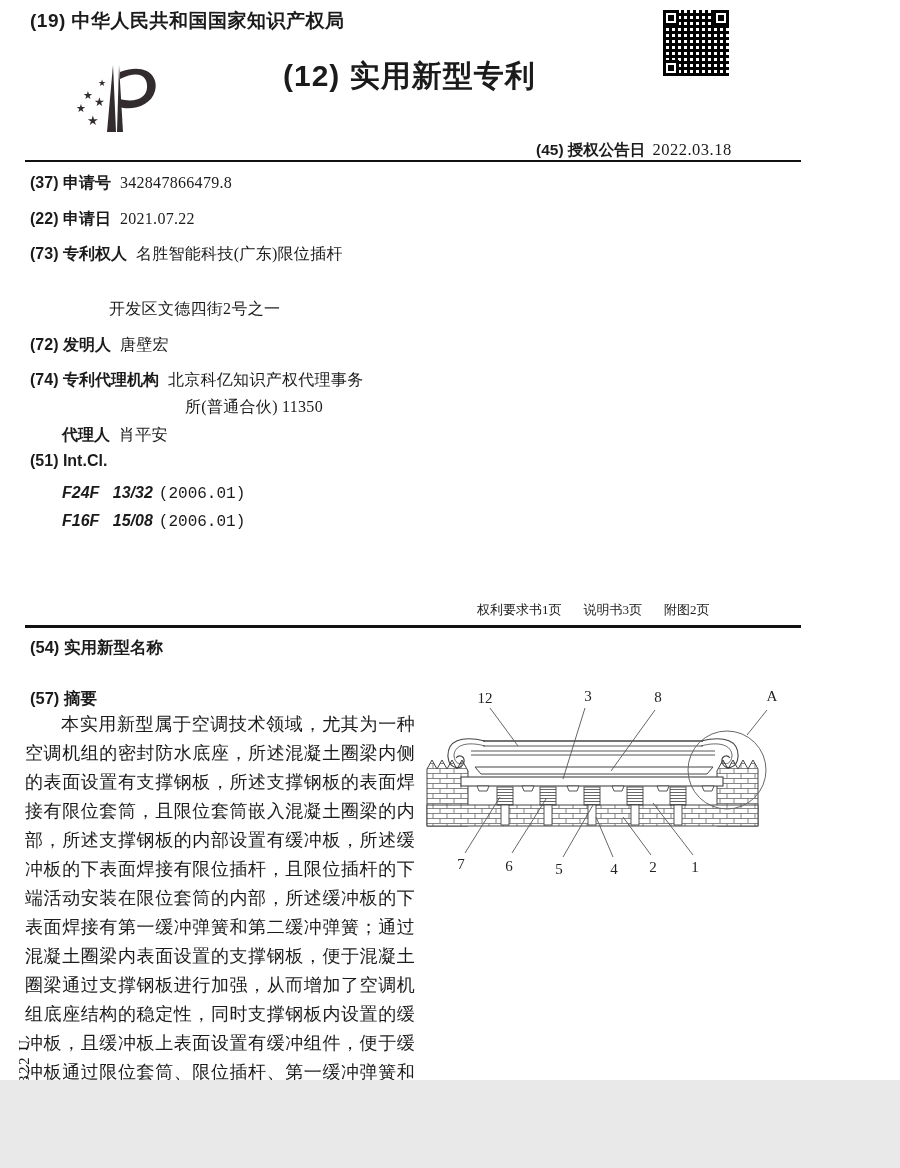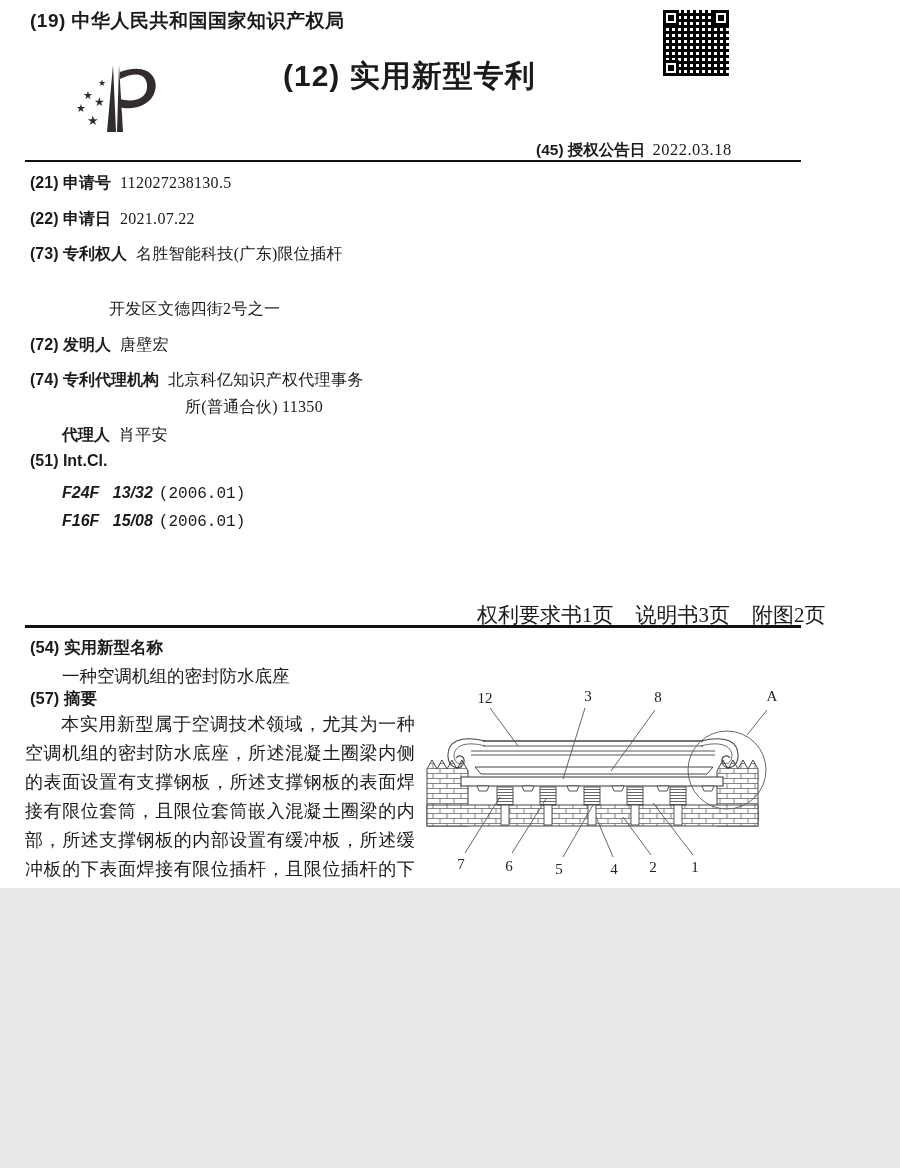--- a/index.html
+++ b/index.html
@@ -1,32 +1,32 @@
 <!DOCTYPE html>
 <html><head>
 <meta charset="utf-8">
 <style>
   html,body{margin:0;padding:0;background:#e9e9e9;}
-  .page{position:relative;width:900px;height:888px;background:#ffffff;overflow:hidden;
+  .page{position:relative;width:900px;height:1080px;background:#ffffff;overflow:hidden;
         color:#1b1b1b;font-family:"Liberation Serif",serif;}
   .abs{position:absolute;}
   .hei{font-family:"Liberation Sans",sans-serif;font-weight:700;}
   .song{font-family:"Liberation Serif",serif;}
   .office{left:30px;top:8px;font-size:19px;letter-spacing:.5px;}
   .doctype{left:283px;top:56px;font-size:30px;letter-spacing:1px;}
   .pubrow{left:536px;font-size:15.5px;white-space:nowrap;}
   .pubrow .lbl{font-family:"Liberation Sans",sans-serif;font-weight:700;}
   .pubrow .val{font-family:"Liberation Serif",serif;font-weight:400;font-size:16.5px;margin-left:7px;letter-spacing:.5px;}
   .rule{background:#111;}
   .row{font-size:16px;white-space:nowrap;}
   .row .lbl{font-family:"Liberation Sans",sans-serif;font-weight:700;}
   .row .val{font-family:"Liberation Serif",serif;margin-left:9px;letter-spacing:.3px;}
   .ipc-code{font-family:"Liberation Sans",sans-serif;font-weight:700;font-style:italic;word-spacing:9px;}
   .ipc-ver{font-family:Liberation Mono, monospace;margin-left:6px;margin-top:16px;}
-  .pages{left:477px;top:601px;font-size:21px;}
+  .pages{left:477px;top:601px;font-size:13px;}
   .pages span{margin-right:22px;}
   .sec-label{font-size:16.5px;}
   .abstract{left:25px;top:710px;width:390px;font-size:18px;line-height:29px;
             text-align:justify;text-indent:2em;letter-spacing:.2px;}
   .sidecode{left:16px;top:1166px;transform:rotate(-90deg);transform-origin:0 0;
             white-space:nowrap;font-size:15px;letter-spacing:1.5px;}
   
   .qr{left:663px;top:10px;width:66px;height:66px;
       background-image:repeating-linear-gradient(0deg,#000 0 3px,rgba(255,255,255,0) 3px 6px),
                        repeating-linear-gradient(90deg,#000 0 3px,#fff 3px 6px);}
@@ -62,21 +62,21 @@
 
   <div class="abs doctype hei">(12) 实用新型专利</div>
 
   <div class="abs pubrow" style="top:140px;">
     <span class="lbl">(45) 授权公告日</span><span class="val">2022.03.18</span>
   </div>
 
   <div class="abs rule" style="left:25px;top:160px;width:776px;height:2px;"></div>
 
   <div class="abs row" style="left:30px;top:173px;">
-    <span class="lbl">(21) 申请号</span><span class="val">112027238130.5</span>
+    <span class="lbl">(37) 申请号</span><span class="val">342847866479.8</span>
   </div>
   <div class="abs row" style="left:30px;top:209px;">
     <span class="lbl">(22) 申请日</span><span class="val">2021.07.22</span>
   </div>
   <div class="abs row" style="left:30px;top:244px;">
     <span class="lbl">(73) 专利权人</span><span class="val">名胜智能科技(广东)限位插杆</span>
   </div>
   <div class="abs row" style="left:105px;top:299px;">
     <span class="val" style="margin-left:4px;">开发区文德四街2号之一</span>
   </div>
@@ -102,21 +102,20 @@
     <span class="ipc-code">F16F 15/08</span><span class="ipc-ver">(2006.01)</span>
   </div>
 
   <div class="abs pages song">
     <span>权利要求书1页</span><span>说明书3页</span><span>附图2页</span>
   </div>
 
   <div class="abs rule" style="left:25px;top:625px;width:776px;height:3px;"></div>
 
   <div class="abs sec-label hei" style="left:30px;top:637px;">(54) 实用新型名称</div>
-  <div class="abs song" style="left:62px;top:664px;font-size:17.5px;">一种空调机组的密封防水底座</div>
   <div class="abs sec-label hei" style="left:30px;top:688px;">(57) 摘要</div>
   <div class="abs abstract song">本实用新型属于空调技术领域，尤其为一种空调机组的密封防水底座，所述混凝土圈梁内侧的表面设置有支撑钢板，所述支撑钢板的表面焊接有限位套筒，且限位套筒嵌入混凝土圈梁的内部，所述支撑钢板的内部设置有缓冲板，所述缓冲板的下表面焊接有限位插杆，且限位插杆的下端活动安装在限位套筒的内部，所述缓冲板的下表面焊接有第一缓冲弹簧和第二缓冲弹簧；通过混凝土圈梁内表面设置的支撑钢板，便于混凝土圈梁通过支撑钢板进行加强，从而增加了空调机组底座结构的稳定性，同时支撑钢板内设置的缓冲板，且缓冲板上表面设置有缓冲组件，便于缓冲板通过限位套筒、限位插杆、第一缓冲弹簧和第二缓冲弹簧支撑后对空调机组进行缓冲。</div>
 
   <svg class="abs" style="left:415px;top:683px;" width="485" height="210" viewBox="0 0 485 210">
     <defs>
       <pattern id="brick" width="14" height="10" patternUnits="userSpaceOnUse">
         <rect width="14" height="10" fill="#fff"></rect>
         <path d="M0,0.5 H14 M0,5.5 H14" stroke="#666" stroke-width="0.8"></path>
         <path d="M4,0.5 V5.5 M11,5.5 V10" stroke="#666" stroke-width="0.8"></path>
       </pattern>

